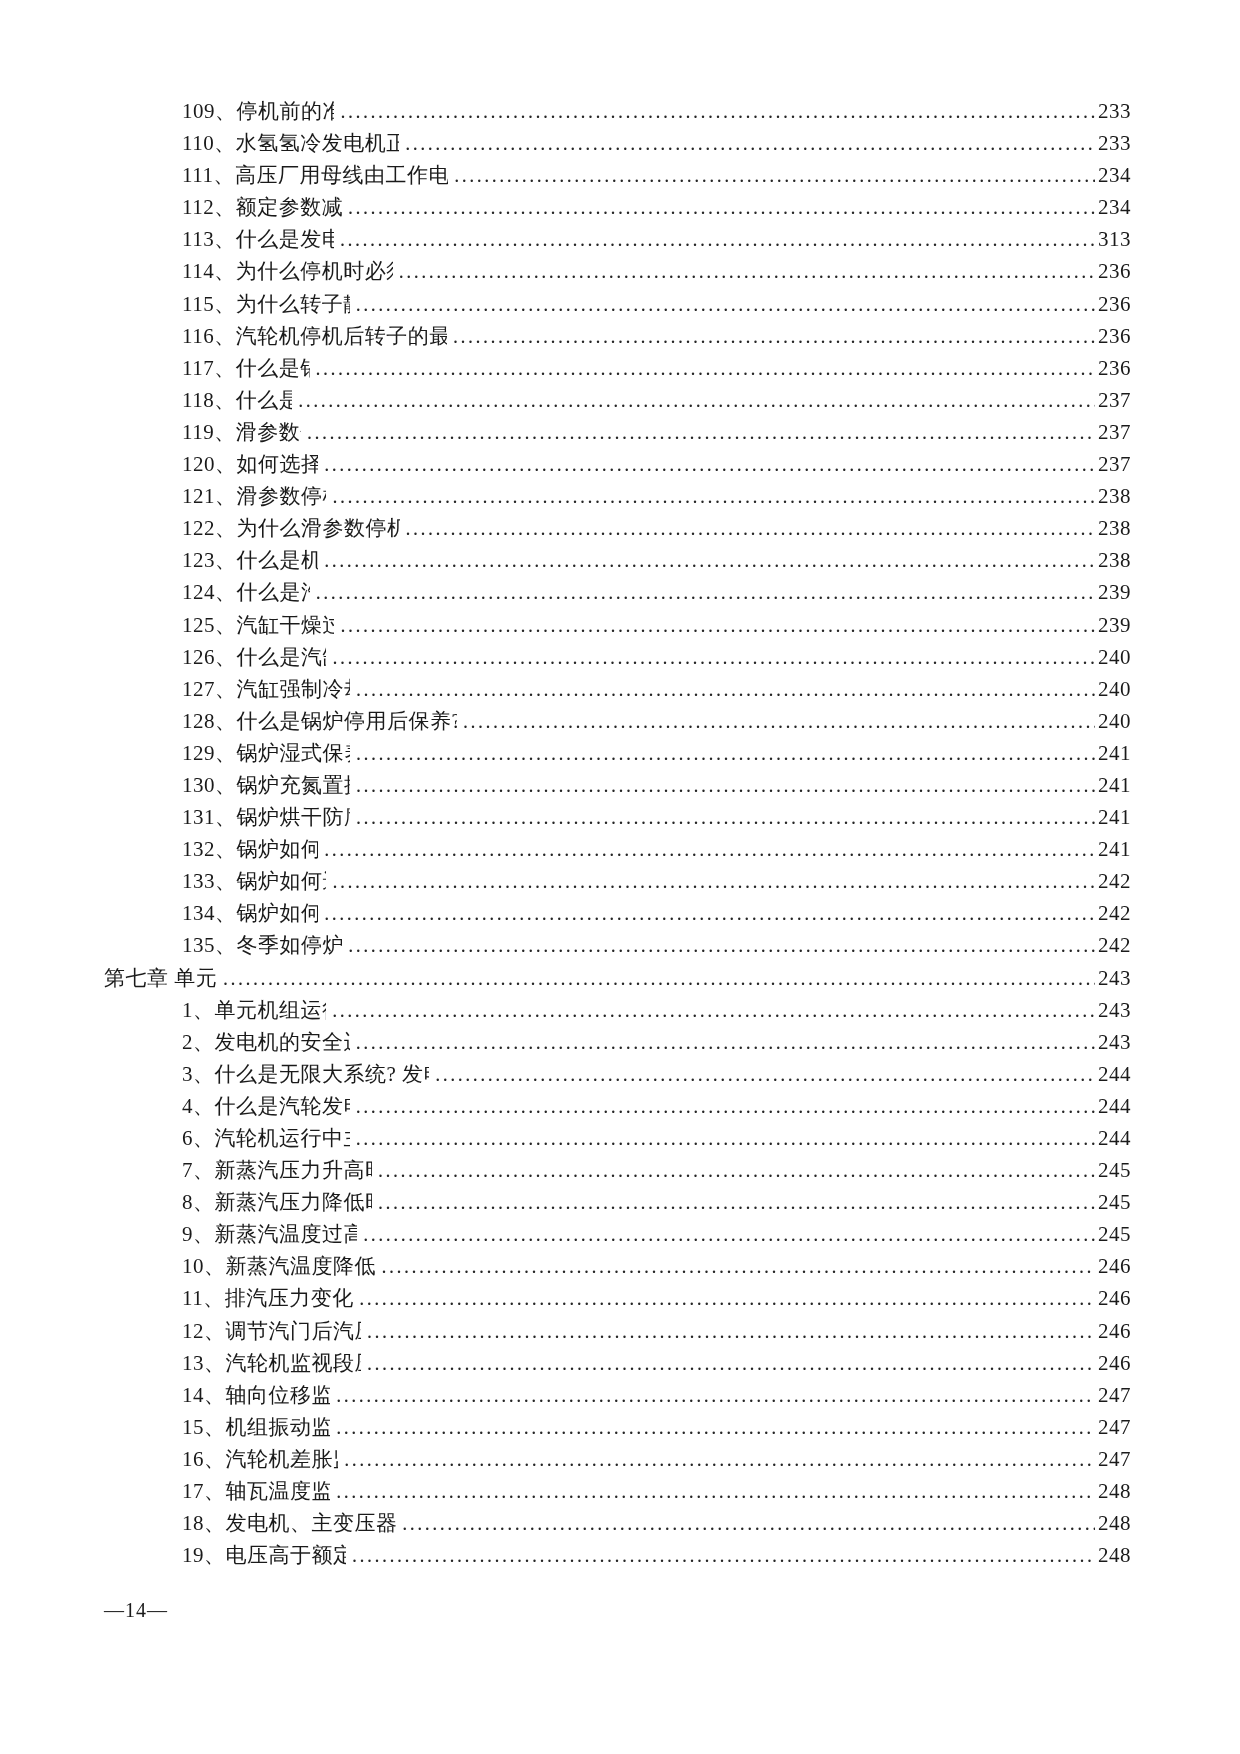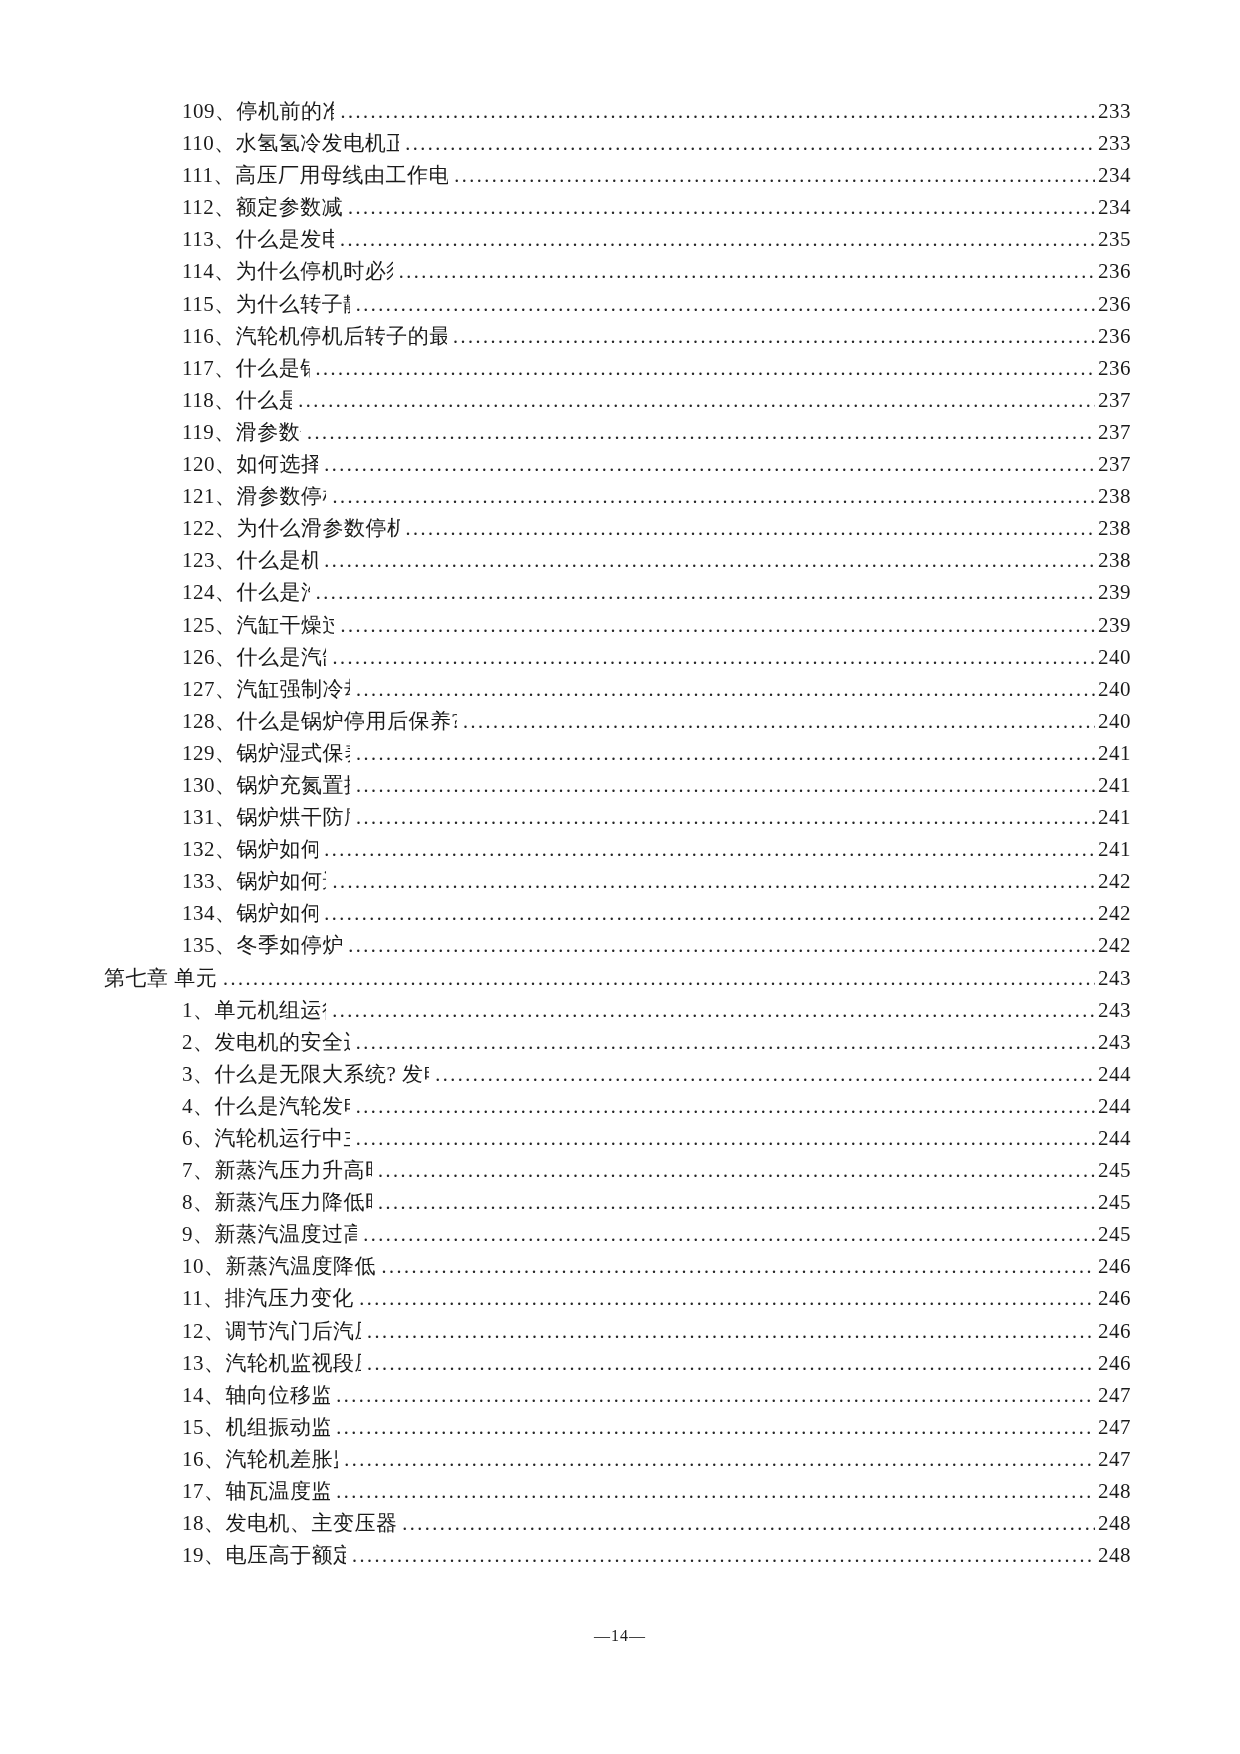--- a/index.html
+++ b/index.html
@@ -57,23 +57,23 @@
     letter-spacing: 2.5px;
     font-size: 20px;
   }
   .page-num {
     flex: 0 0 auto;
     min-width: 38px;
     text-align: left;
     letter-spacing: 0.5px;
   }
   .footer {
-    margin-top: 56px;
-    text-align: center;
-    font-size: 16px;
+    margin-top: 28px;
+    text-align: left;
+    font-size: 20px;
     letter-spacing: 1px;
   }
 </style>
 </head>
 <body>
 
 <div class="page">
   <div class="toc-list">
       <div class="row item">
     <span class="label">109、停机前的准备应注意哪些问题?</span>
@@ -91,21 +91,21 @@
     <span class="page-num">234</span>
   </div>
       <div class="row item">
     <span class="label">112、额定参数减负荷应注意哪些问题?</span>
     <span class="dots"></span>
     <span class="page-num">234</span>
   </div>
       <div class="row item">
     <span class="label">113、什么是发电机解列及转子惰走?</span>
     <span class="dots"></span>
-    <span class="page-num">235</span>
+    <span class="page-num">313</span>
   </div>
       <div class="row item">
     <span class="label">114、为什么停机时必须真空到零，方可停上轴封供汽?</span>
     <span class="dots"></span>
     <span class="page-num">236</span>
   </div>
       <div class="row item">
     <span class="label">115、为什么转子静止时严禁向轴封送汽?</span>
     <span class="dots"></span>
     <span class="page-num">236</span>

